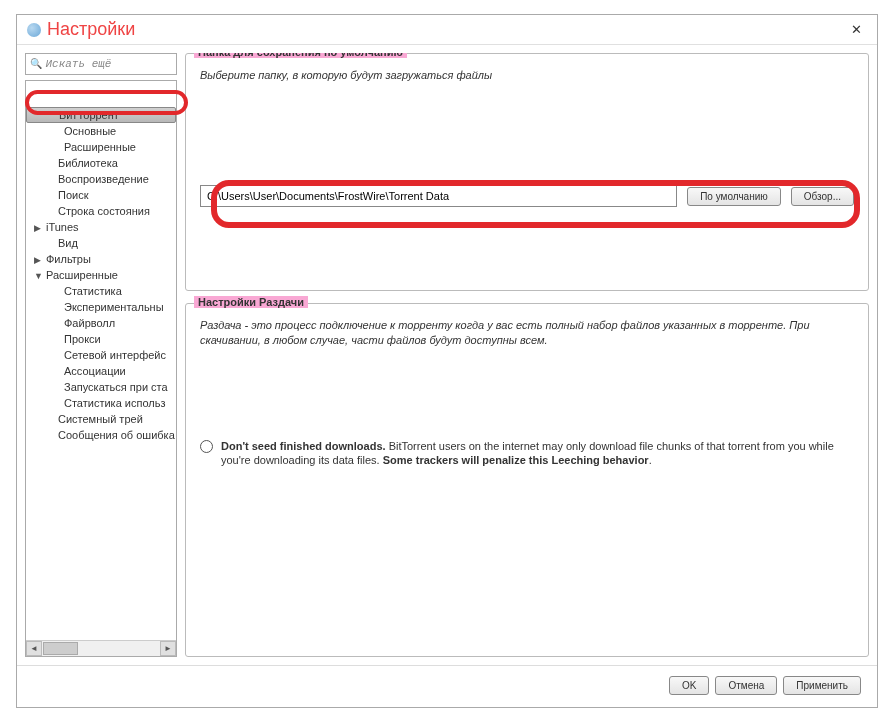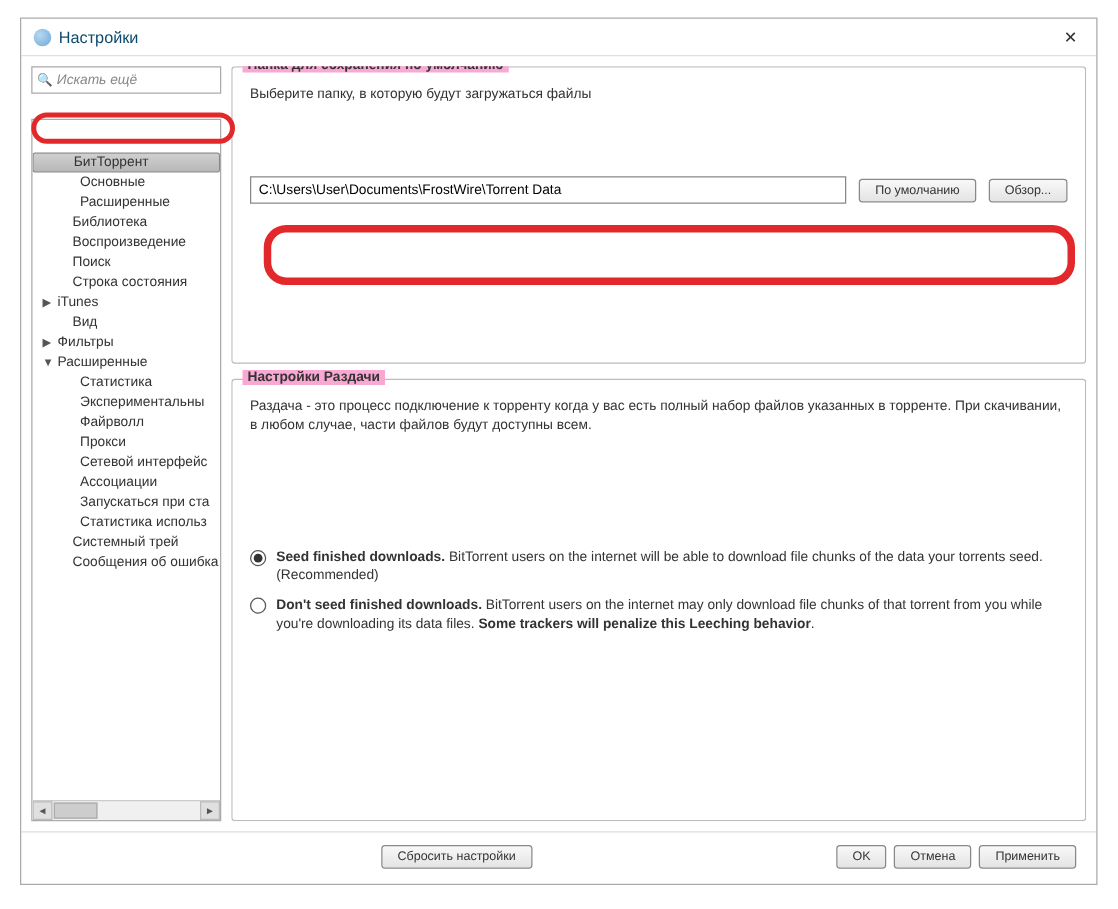--- a/index.html
+++ b/index.html
@@ -1,45 +1,45 @@
 <!DOCTYPE html>
 <html><head>
 <meta charset="utf-8">
 <style>
 * { box-sizing: border-box; margin: 0; padding: 0; }
 body { font-family: Tahoma, Arial, sans-serif; font-size: 11px; background: #fff; width: 894px; height: 727px; overflow: hidden; }
 .window { border: 1px solid #aaa; width: 862px; height: 694px; margin: 14px 16px; background: #fff; position: relative; }
 .titlebar { height: 30px; display: flex; align-items: center; padding: 0 10px; border-bottom: 1px solid #e0e0e0; }
 .titlebar-icon { width: 14px; height: 14px; border-radius: 50%; background: radial-gradient(circle at 35% 35%, #b8d8f0, #6aa8d8); margin-right: 6px; }
-.titlebar-text { font-size: 13px; color: #0c4a6e; flex: 1; }
+.titlebar-text { font-size: 18px; color: #ef4444; flex: 1; }
 .close-icon { width: 16px; height: 16px; cursor: pointer; }
 .close-icon::before { content: "✕"; font-size: 13px; color: #333; }
 .content-area { display: flex; padding: 8px; gap: 8px; height: calc(100% - 72px); }
 .sidebar { width: 152px; display: flex; flex-direction: column; }
-.search-box { border: 1px solid #aaa; height: 22px; display: flex; align-items: center; padding: 0 4px; font-style: italic; color: #888; margin-bottom: 20px; }
+.search-box { border: 1px solid #aaa; height: 22px; display: flex; align-items: center; padding: 0 4px; font-style: italic; color: #888; margin-bottom: 5px; font-family: Liberation Mono, monospace; }
 .search-box::before { content: "🔍"; font-size: 10px; margin-right: 3px; font-style: normal; }
 .tree-container { border: 1px solid #aaa; flex: 1; overflow: hidden; position: relative; }
 .tree { padding-top: 2px; }
 .tree-item { padding: 2px 4px 2px 8px; white-space: nowrap; color: #333; font-size: 11px; cursor: default; overflow: hidden; }
 .tree-item.selected { background: linear-gradient(#d0d0d0, #b8b8b8); border: 1px solid #888; border-radius: 2px; padding: 1px 3px 1px 7px; }
 .tree-item.sub { padding-left: 38px; }
 .tree-item .expander { display: inline-block; width: 9px; margin-right: 3px; color: #555; font-size: 9px; }
 .highlight-red-1 { position: absolute; border: 4px solid #e2282b; border-radius: 14px; left: 25px; top: 90px; width: 163px; height: 25px; z-index: 100; pointer-events: none; }
 .highlight-red-2 { position: absolute; border: 6px solid #e2282b; border-radius: 18px; left: 211px; top: 180px; width: 649px; height: 48px; z-index: 100; pointer-events: none; }
 .scrollbar-h { height: 16px; border-top: 1px solid #ccc; display: flex; position: absolute; bottom: 0; left: 0; right: 0; background: #f0f0f0; }
 .scroll-btn { width: 16px; height: 15px; background: #e0e0e0; border: 1px solid #bbb; display: flex; align-items: center; justify-content: center; font-size: 8px; color: #555; }
 .scroll-track { flex: 1; position: relative; }
 .scroll-thumb { width: 35px; height: 13px; background: #cdcdcd; border: 1px solid #aaa; margin: 1px; }
 .main { flex: 1; display: flex; flex-direction: column; gap: 12px; overflow: hidden; }
 .fieldset { border: 1px solid #bbb; border-radius: 3px; padding: 10px 14px 14px 14px; position: relative; }
 .fieldset-1 { height: 238px; }
 .fieldset-2 { flex: 1; }
 .legend { position: absolute; top: -8px; left: 8px; background: #f9a8d4; padding: 0 4px; font-weight: bold; font-size: 11px; color: #333; }
-.desc { font-size: 11px; color: #333; margin-top: 4px; line-height: 1.4; }
-.path-row { margin-top: 58px; display: flex; gap: 10px; align-items: center; }
+.desc { font-size: 11px; color: #333; margin-top: 4px; line-height: 1.4; font-style: italic; }
+.path-row { margin-top: 102px; display: flex; gap: 10px; align-items: center; }
 .path-input { flex: 1; border: 1px solid #888; height: 22px; padding: 0 6px; font-size: 11px; background: #fff; }
 .btn { background: linear-gradient(#f8f8f8, #e4e4e4); border: 1px solid #888; border-radius: 3px; padding: 3px 12px; font-size: 10px; color: #333; cursor: pointer; }
 .radio-group { margin-top: 90px; }
 .radio-row { display: flex; gap: 8px; margin-bottom: 10px; align-items: flex-start; }
 .radio { width: 13px; height: 13px; border: 1px solid #555; border-radius: 50%; margin-top: 1px; flex-shrink: 0; position: relative; }
 .radio.checked::after { content: ""; width: 7px; height: 7px; background: #333; border-radius: 50%; position: absolute; top: 2px; left: 2px; }
 .radio-label { font-size: 11px; color: #333; line-height: 1.3; }
 .radio-label b { font-weight: bold; }
 .footer { height: 40px; border-top: 1px solid #ddd; display: flex; align-items: center; padding: 0 16px; gap: 6px; }
 .footer .spacer { flex: 1; }
@@ -101,34 +101,29 @@
           <button class="btn">По умолчанию</button>
           <button class="btn">Обзор...</button>
         </div>
       </div>
 
       <div class="fieldset fieldset-2">
         <div class="legend">Настройки Раздачи</div>
         <div class="desc">Раздача - это процесс подключение к торренту когда у вас есть полный набор файлов указанных в торренте. При скачивании, в любом случае, части файлов будут доступны всем.</div>
         <div class="radio-group">
           <div class="radio-row">
-            <div class="radio checked"></div>
-            <div class="radio-label"><b>Seed finished downloads.</b><span> BitTorrent users on the internet will be able to download file chunks of the data your torrents seed. (Recommended)</span></div>
-          </div>
-          <div class="radio-row">
             <div class="radio"></div>
             <div class="radio-label"><b>Don't seed finished downloads.</b><span> BitTorrent users on the internet may only download file chunks of that torrent from you while you're downloading its data files. </span><b>Some trackers will penalize this Leeching behavior</b>.</div>
           </div>
         </div>
       </div>
     </div>
   </div>
 
   <div class="footer">
-    <button class="btn footer-left">Сбросить настройки</button>
     <div class="spacer"></div>
     <button class="btn">OK</button>
     <button class="btn">Отмена</button>
     <button class="btn">Применить</button>
   </div>
 </div>
 
 <div class="highlight-red-1"></div>
 <div class="highlight-red-2"></div>
 

